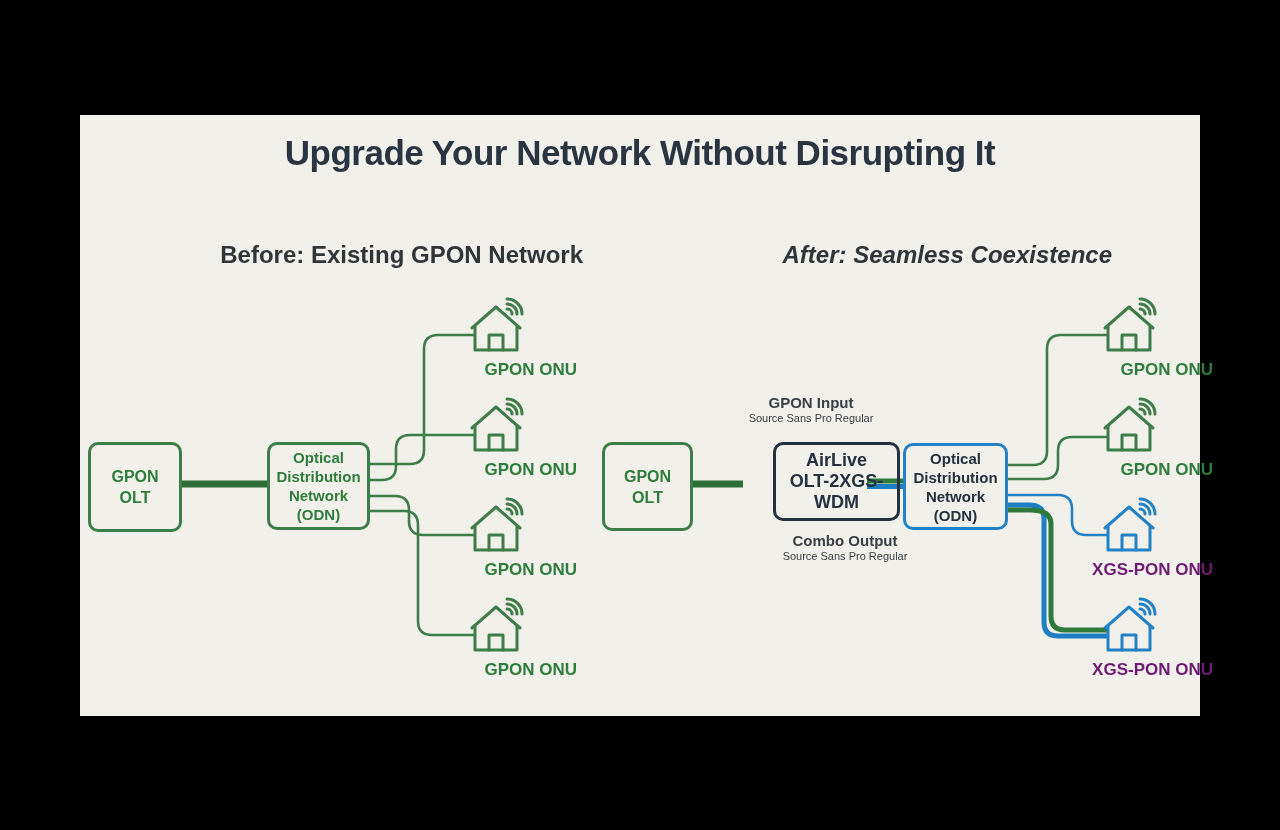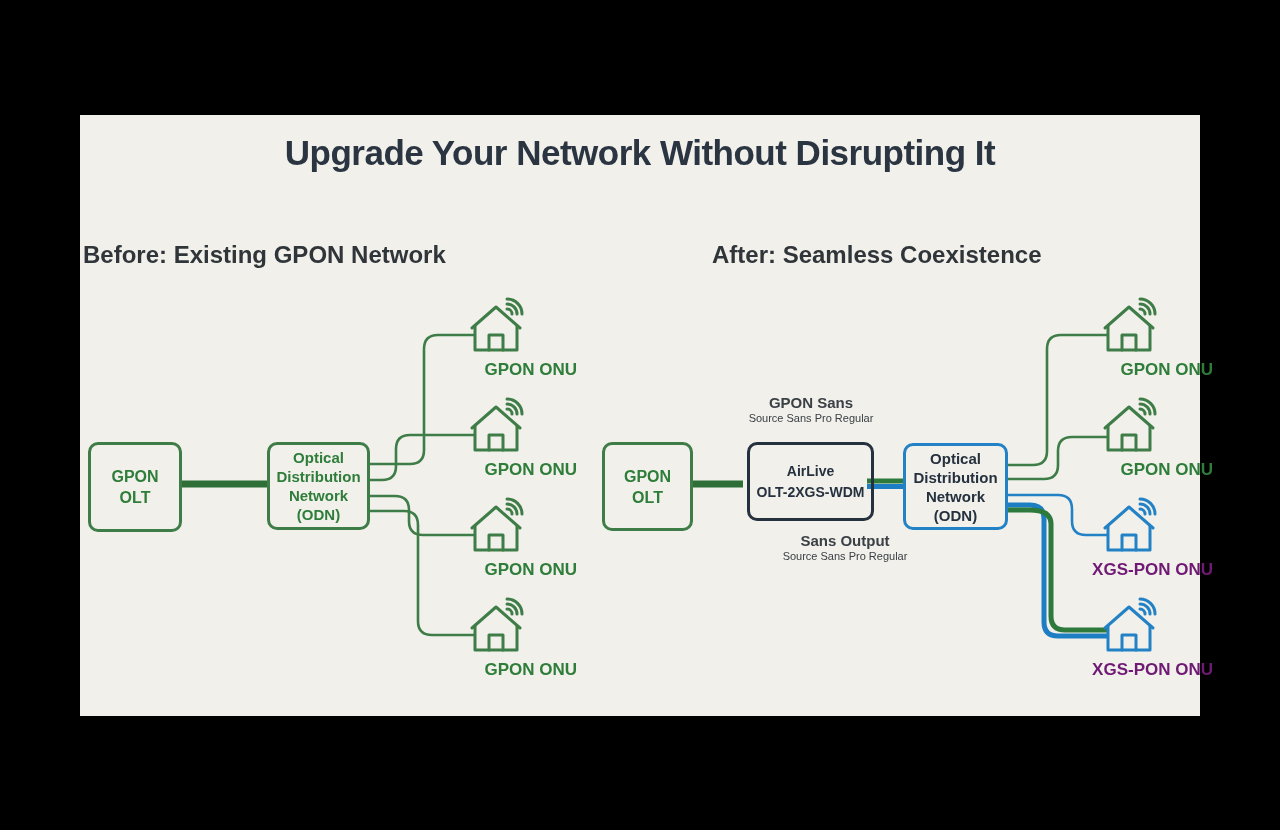--- a/index.html
+++ b/index.html
@@ -3,36 +3,36 @@
 <meta charset="utf-8">
 <style>
   html,body{margin:0;padding:0;background:#000;}
   .stage{position:relative;width:1280px;height:830px;background:#000;overflow:hidden;
          font-family:"Liberation Sans", sans-serif;padding-left:32px;}
   .canvas{position:absolute;left:80px;top:115px;width:1120px;height:601px;background:#f1f0ea;}
   .abs{position:absolute;}
 
   .page-title{left:0;top:18px;width:1120px;text-align:center;
     font-size:35px;font-weight:700;letter-spacing:-0.5px;color:#2b3542;}
-  .col-heading{top:126px;font-size:24px;font-weight:700;color:#30353a;text-align:left;}
+  .col-heading{top:126px;font-size:24px;font-weight:700;color:#30353a;text-align:right;}
   .heading-before{left:3px;width:500px;}
-  .heading-after{left:632px;width:400px;}
+  .heading-after{left:632px;width:400px;font-style:italic;}
 
   .diagram-svg{left:0;top:0;width:1120px;height:601px;}
 
   .node-box{border-radius:10px;display:flex;align-items:center;justify-content:center;
     text-align:center;white-space:pre-line;font-weight:700;background:transparent;}
   .box-green{border:3px solid #3f7d48;color:#2e7d3a;}
   .box-dark{border:3px solid #25313f;color:#25313f;}
   .box-blue{border:3px solid #2382c6;color:#25313f;}
 
   .olt-left{left:8px;top:327px;width:88px;height:84px;font-size:16px;line-height:21px;}
   .odn-left{left:187px;top:327px;width:97px;height:82px;font-size:15px;line-height:19px;}
   .olt-right{left:522px;top:327px;width:85px;height:83px;font-size:16px;line-height:21px;}
-  .wdm-box{left:667px;top:327px;width:121px;height:73px;font-size:14px;line-height:21px;}
+  .wdm-box{left:693px;top:327px;width:121px;height:73px;font-size:18px;line-height:21px;}
   .odn-right{left:823px;top:328px;width:99px;height:81px;font-size:15px;line-height:19px;}
 
   .onu-label{width:170px;text-align:right;font-size:17px;font-weight:700;}
   .onu-green{color:#2e7d3a;}
   .onu-blue{color:#701a75;}
 
   .link-note{width:220px;text-align:center;color:#3a4046;}
   .link-note .main{font-size:15px;font-weight:600;}
   .link-note .sub{font-size:11px;font-weight:400;margin-top:1px;}
 
@@ -107,25 +107,25 @@
     <div class="abs node-box box-green olt-right">GPON
 OLT</div>
     <div class="abs node-box box-dark wdm-box">AirLive
 OLT-2XGS-WDM</div>
     <div class="abs node-box box-blue odn-right">Optical
 Distribution
 Network
 (ODN)</div>
 
     <div class="abs link-note" style="left:621px;top:279px;">
-      <div class="main">GPON Sans</div>
+      <div class="main">GPON Input</div>
       <div class="sub">Source Sans Pro Regular</div>
     </div>
     <div class="abs link-note" style="left:655px;top:417px;">
-      <div class="main">Sans Output</div>
+      <div class="main">Combo Output</div>
       <div class="sub">Source Sans Pro Regular</div>
     </div>
 
     <div class="abs onu-label onu-green" style="left:327px;top:245px;">GPON ONU</div>
     <div class="abs onu-label onu-green" style="left:327px;top:345px;">GPON ONU</div>
     <div class="abs onu-label onu-green" style="left:327px;top:445px;">GPON ONU</div>
     <div class="abs onu-label onu-green" style="left:327px;top:545px;">GPON ONU</div>
 
     <div class="abs onu-label onu-green" style="left:963px;top:245px;">GPON ONU</div>
     <div class="abs onu-label onu-green" style="left:963px;top:345px;">GPON ONU</div>

